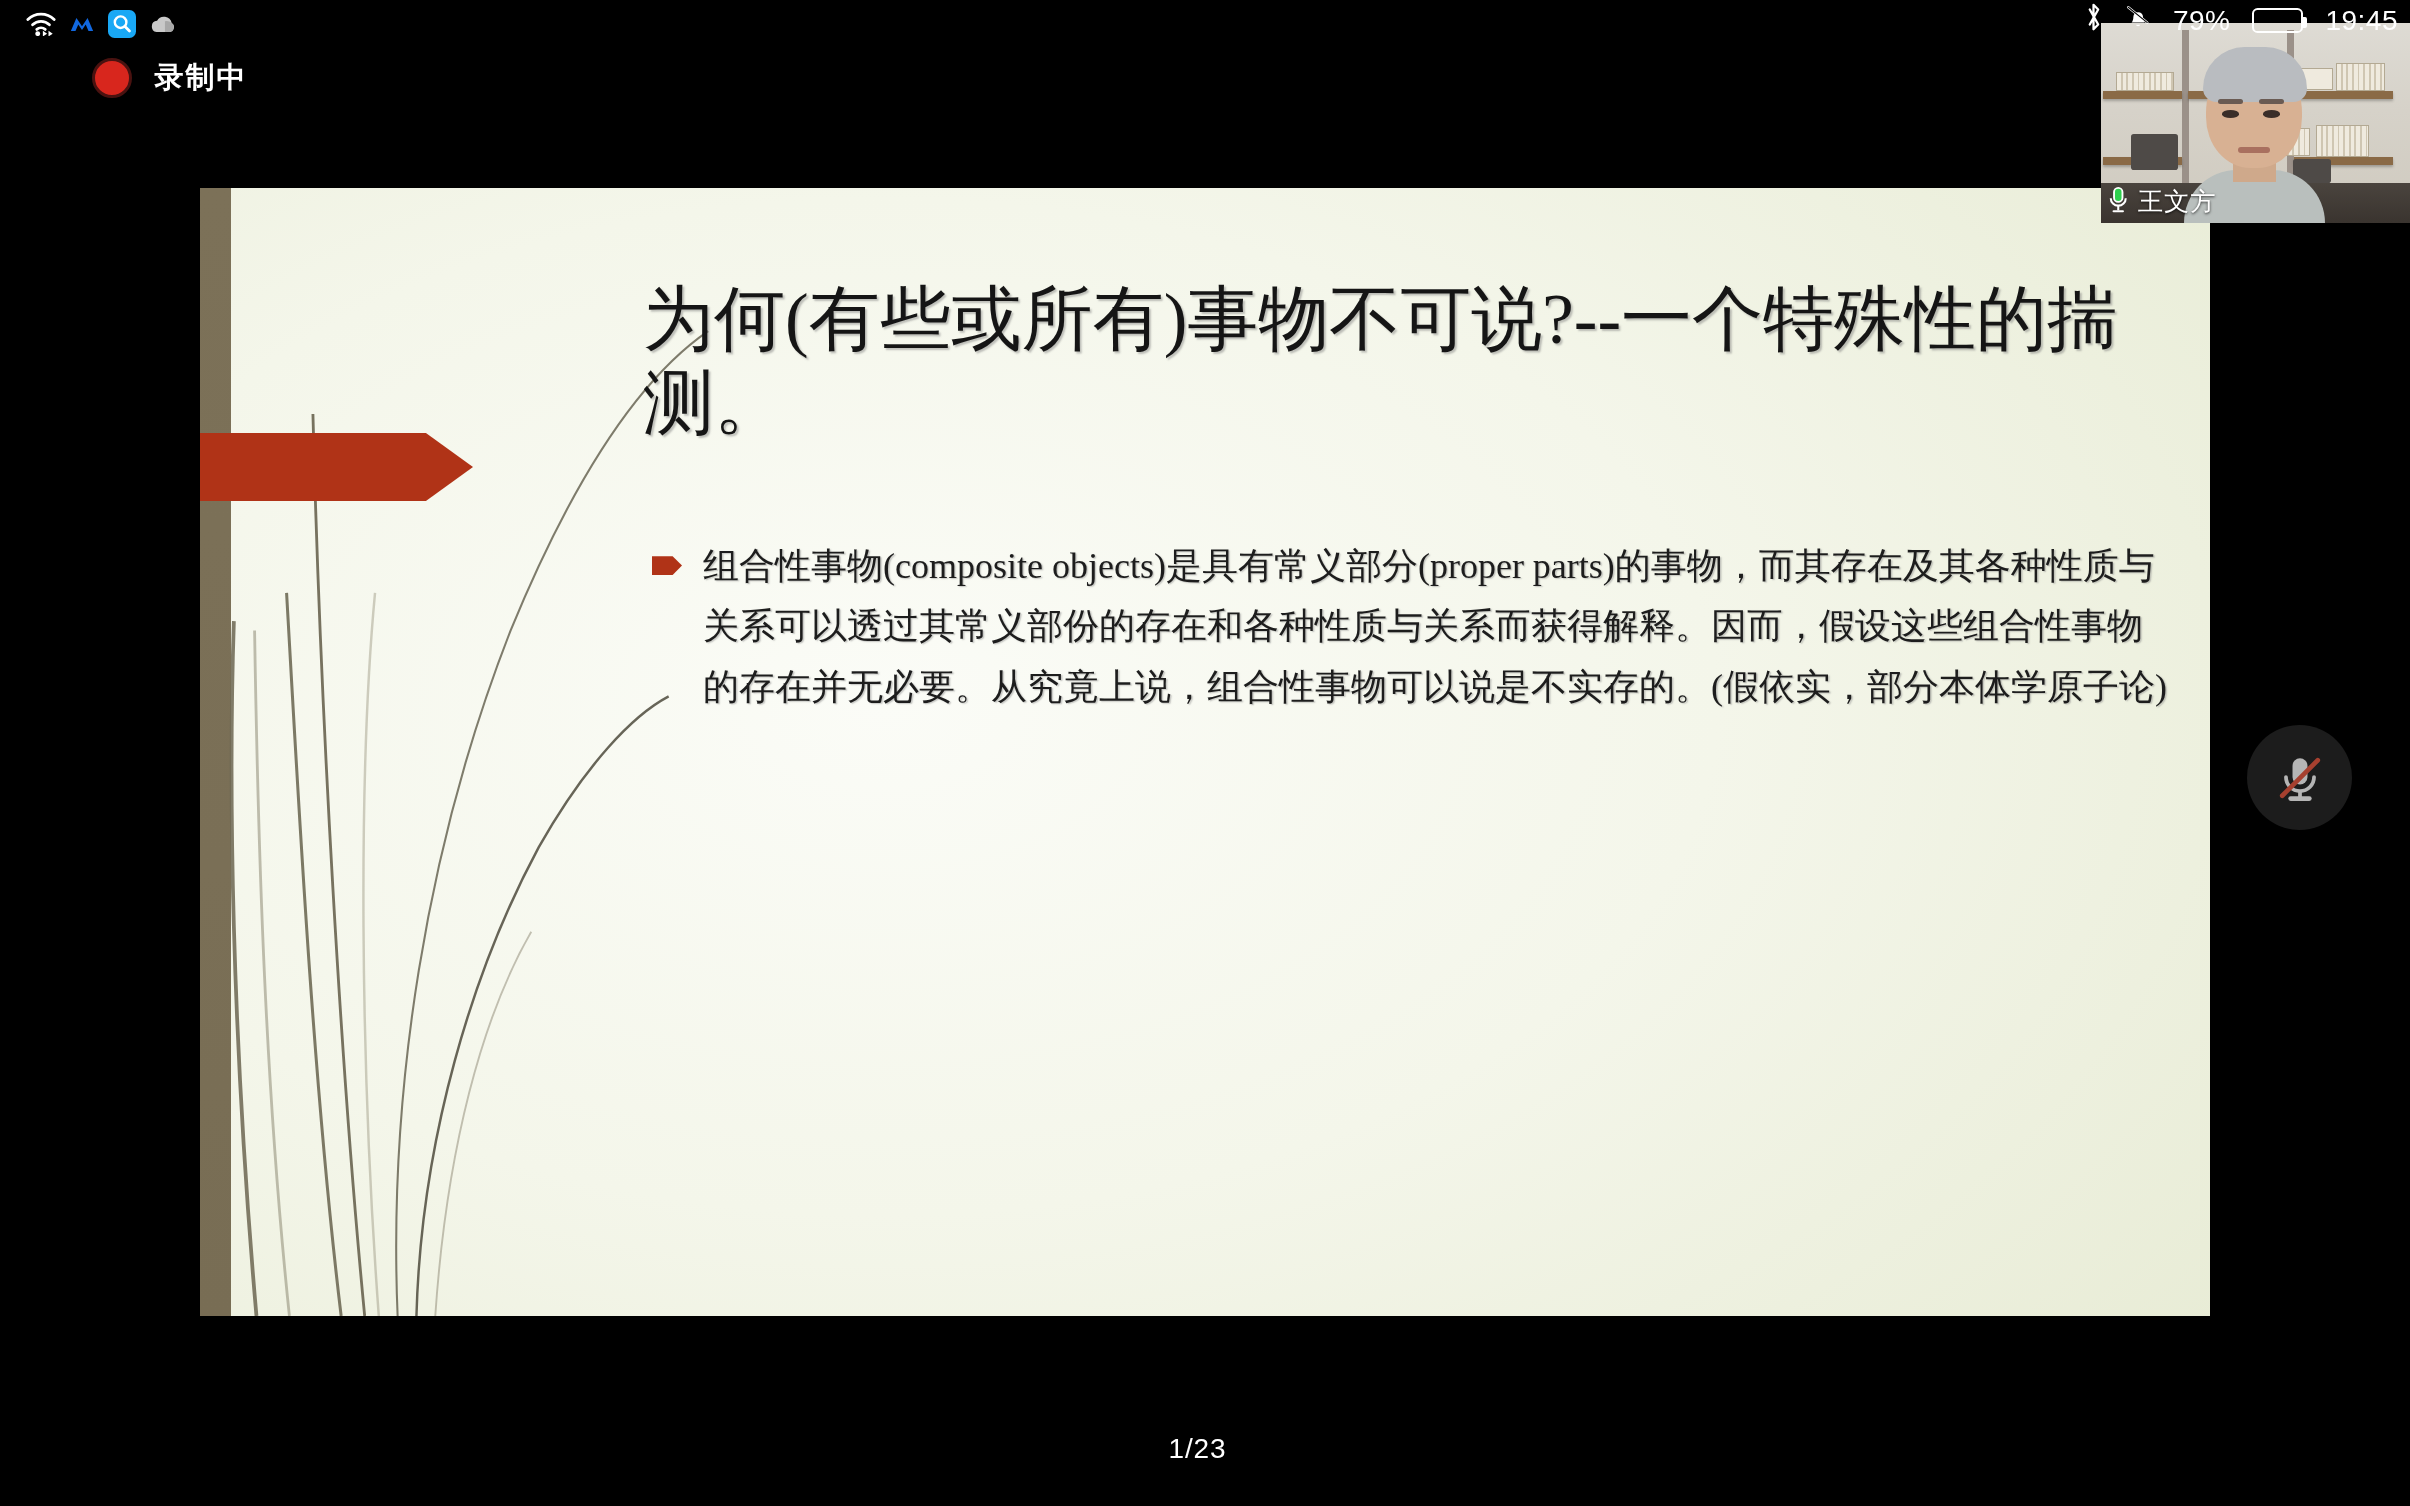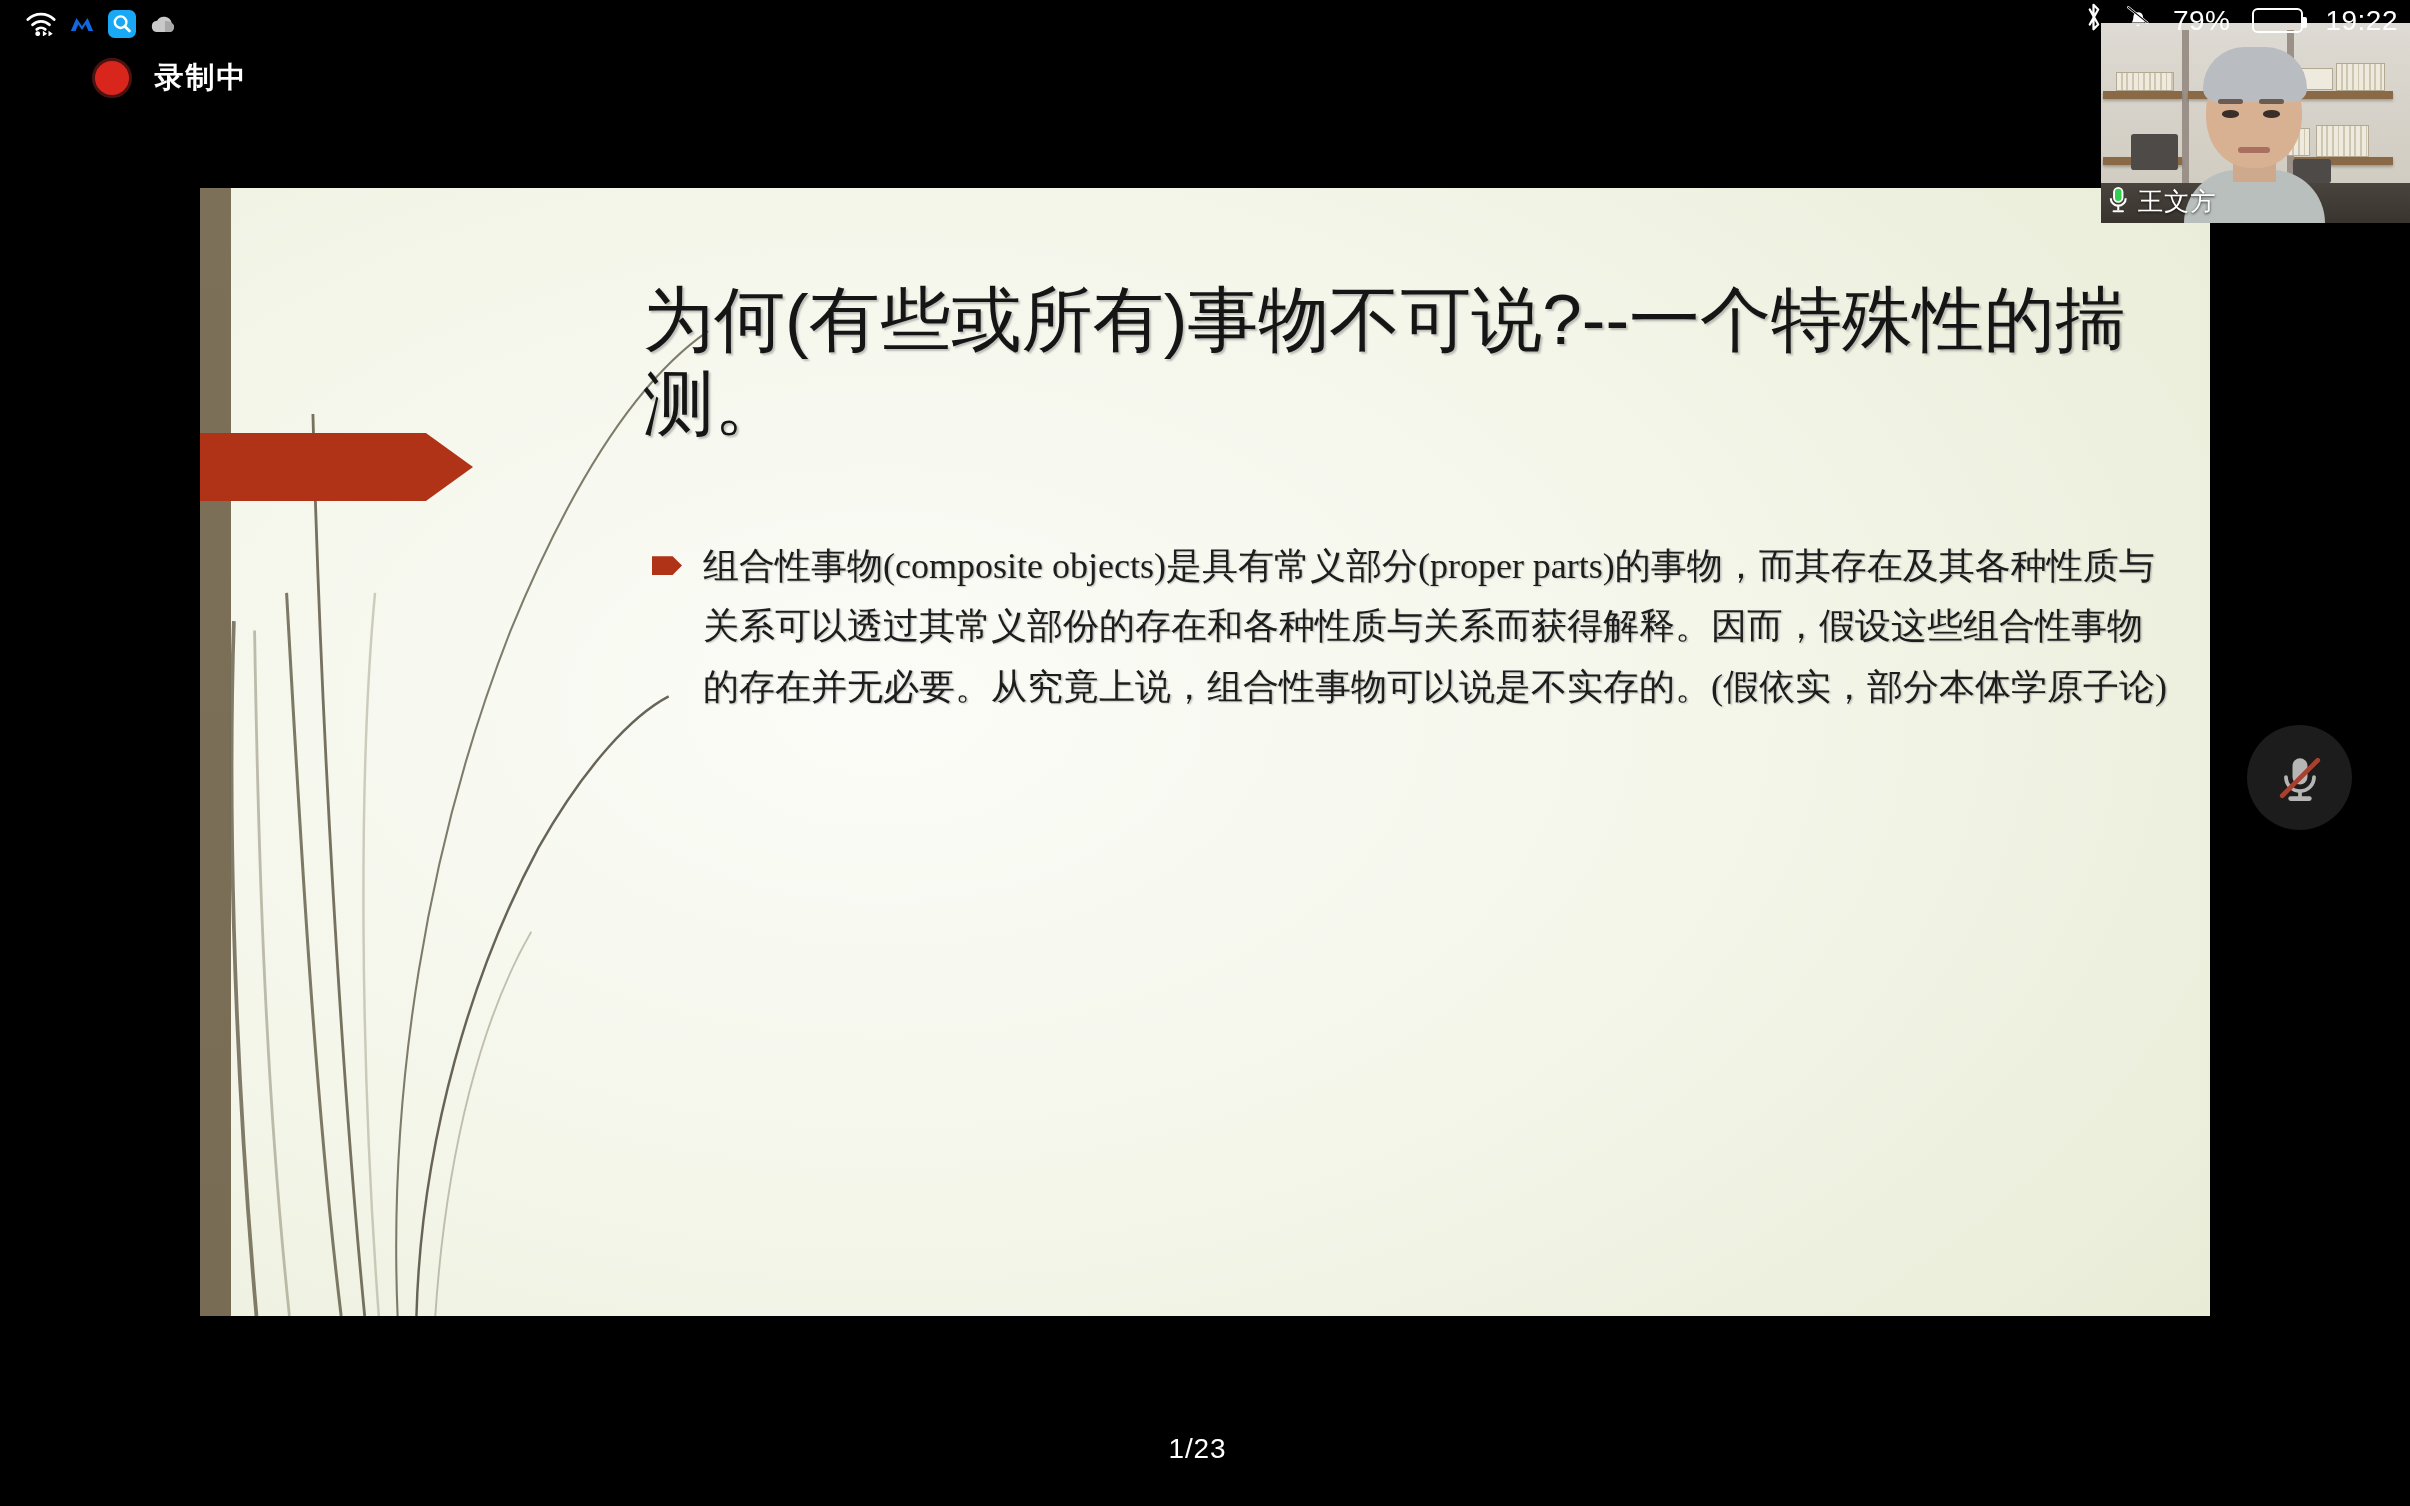--- a/index.html
+++ b/index.html
@@ -234,21 +234,21 @@
   }
 
   #slide-title {
     position: absolute;
     left: 443px;
     top: 90px;
     width: 1525px;
     font-size: 71px;
     line-height: 1.18;
     color: #151515;
-    font-family: Liberation Sans, sans-serif;
+    font-family: Liberation Serif, serif;
     letter-spacing: 0px;
     text-shadow: 1.9px 1.9px 1.9px rgba(120,120,120,.45);
   }
 
   #bullets {
     position: absolute;
     left: 452px;
     top: 348px;
     width: 1525px;
   }
@@ -346,21 +346,21 @@
       <path d="M11.6 22.4 a2.8 2.8 0 0 0 5 0 z" fill="#ffffff"></path>
       <line x1="3.5" y1="3.5" x2="24" y2="20" stroke="#ffffff" stroke-width="2.6" stroke-linecap="round"></line>
       <line x1="3.5" y1="3.5" x2="24" y2="20" stroke="#000000" stroke-width="1.1" stroke-linecap="round"></line>
     </svg>
   </span>
   <span class="sb-text">79%</span>
   <span class="battery-shell">
     <span class="battery-fill" style="width:79%"></span>
     <span class="battery-nub"></span>
   </span>
-  <span class="sb-text">19:22</span>
+  <span class="sb-text">19:45</span>
 </div>
 
 <div id="recording-indicator">
   <span id="rec-dot"></span>
   <span id="rec-label">录制中</span>
 </div>
 
 <div id="video-tile">
   <div class="vt-wall"></div>
 

